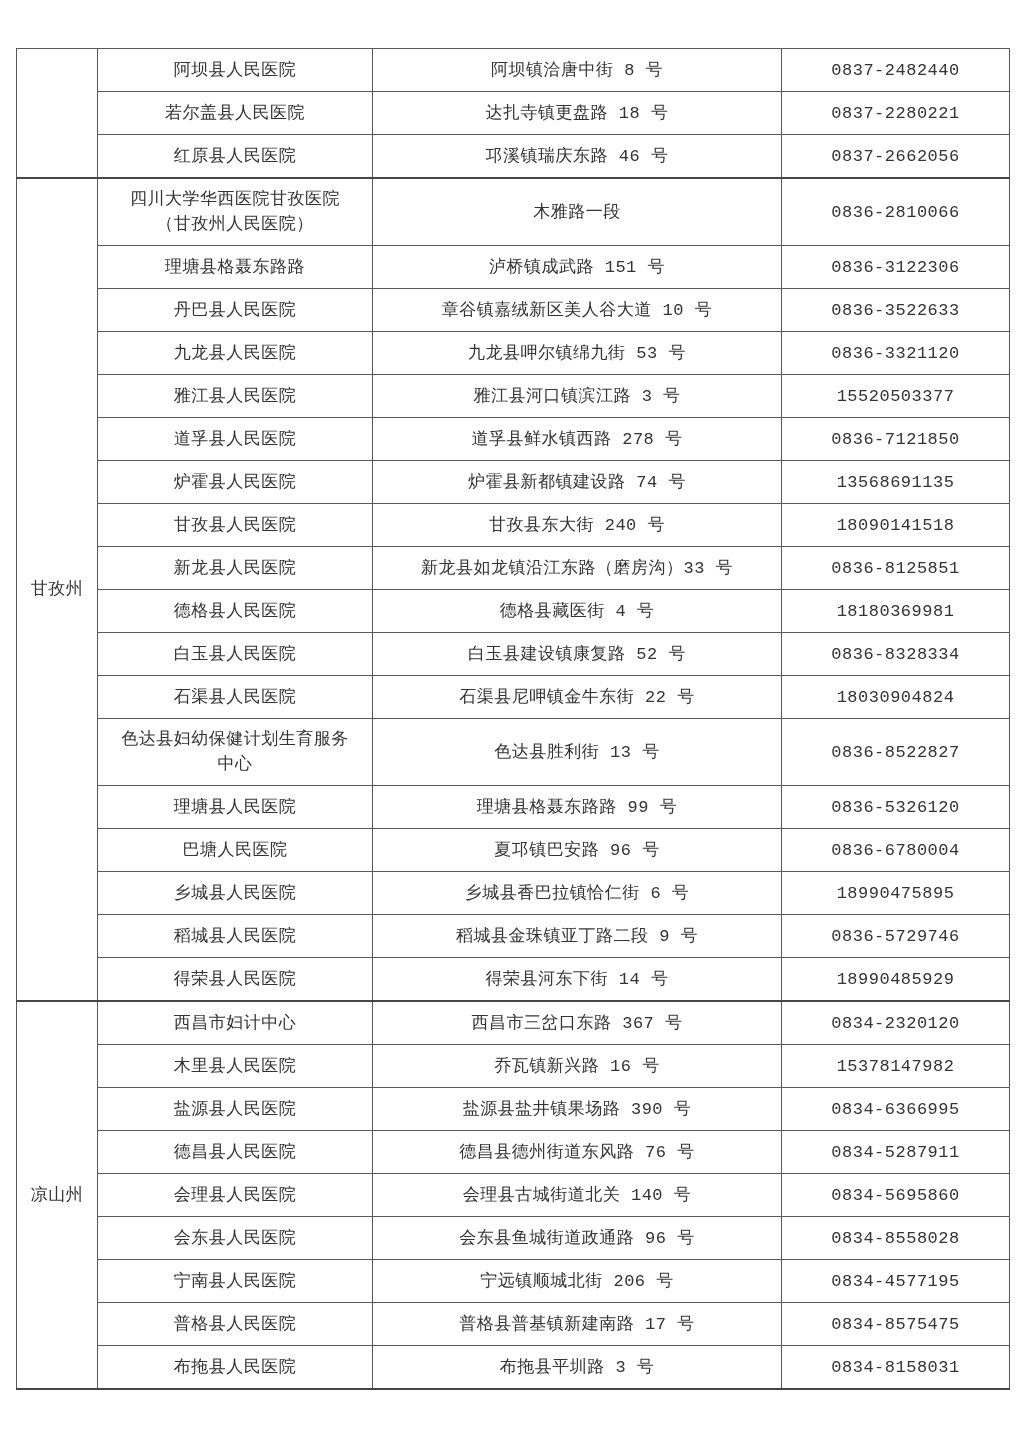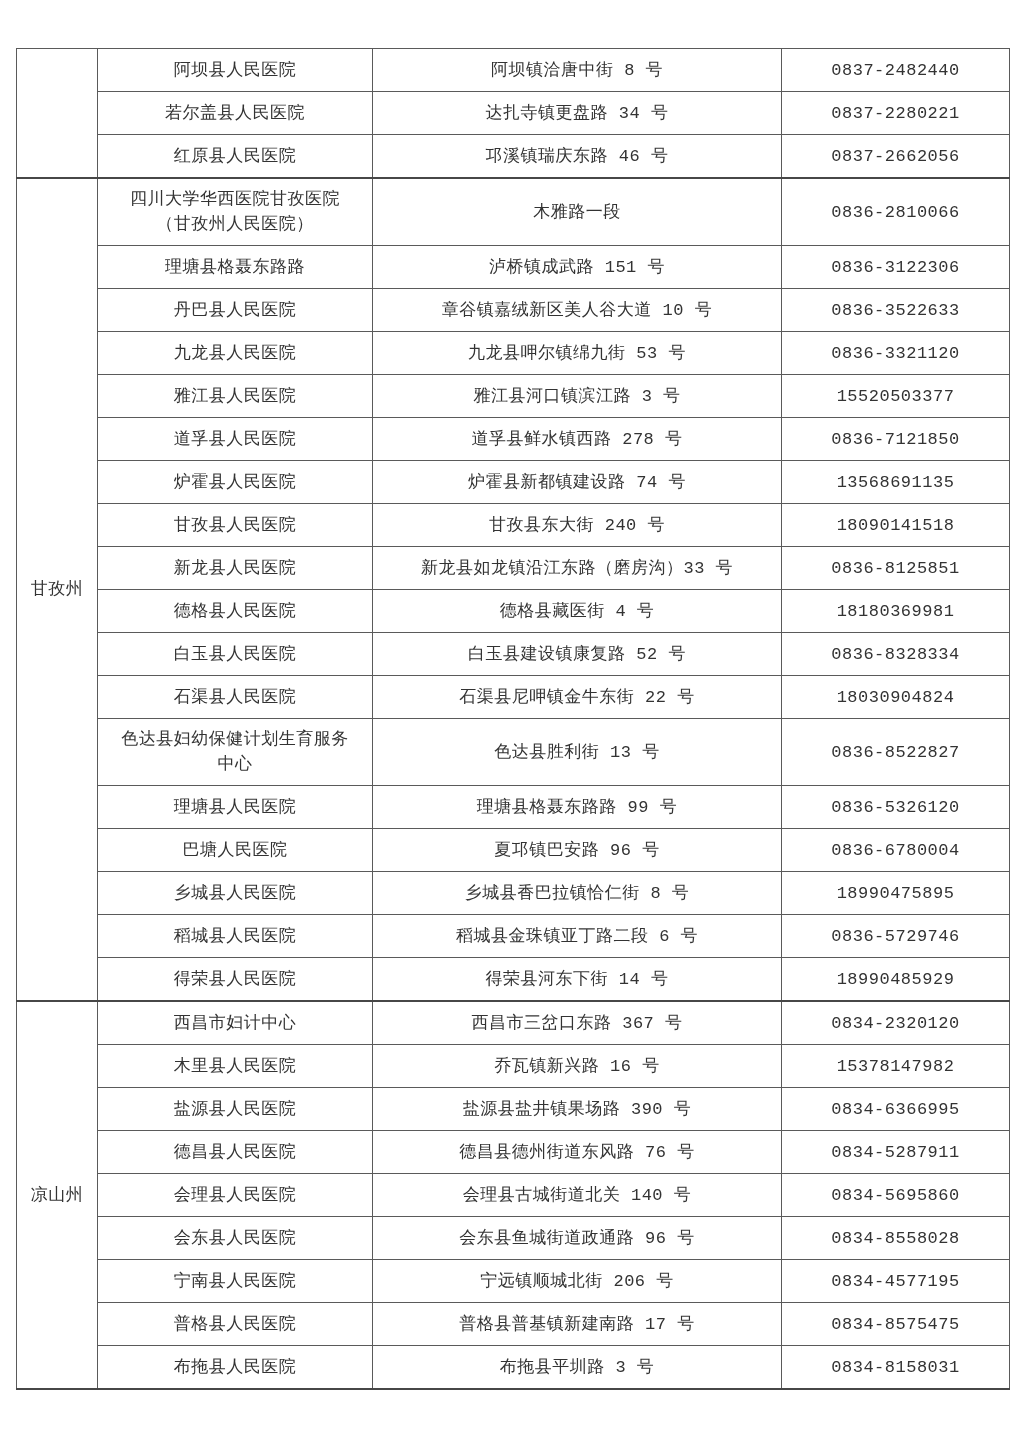--- a/index.html
+++ b/index.html
@@ -65,21 +65,21 @@
     </colgroup>
     <tbody id="table-body">
         <tr>
           <td rowspan="3" class="region-cell"></td>
           <td class="name-cell">阿坝县人民医院</td>
           <td class="address-cell">阿坝镇洽唐中街 8 号</td>
           <td class="phone-cell">0837-2482440</td>
         </tr>
         <tr>
           <td class="name-cell">若尔盖县人民医院</td>
-          <td class="address-cell">达扎寺镇更盘路 34 号</td>
+          <td class="address-cell">达扎寺镇更盘路 18 号</td>
           <td class="phone-cell">0837-2280221</td>
         </tr>
         <tr>
           <td class="name-cell">红原县人民医院</td>
           <td class="address-cell">邛溪镇瑞庆东路 46 号</td>
           <td class="phone-cell">0837-2662056</td>
         </tr>
         <tr class="group-start">
           <td rowspan="18" class="region-cell">甘孜州</td>
           <td class="name-cell">四川大学华西医院甘孜医院
@@ -153,26 +153,26 @@
           <td class="address-cell">理塘县格聂东路路 99 号</td>
           <td class="phone-cell">0836-5326120</td>
         </tr>
         <tr>
           <td class="name-cell">巴塘人民医院</td>
           <td class="address-cell">夏邛镇巴安路 96 号</td>
           <td class="phone-cell">0836-6780004</td>
         </tr>
         <tr>
           <td class="name-cell">乡城县人民医院</td>
-          <td class="address-cell">乡城县香巴拉镇恰仁街 8 号</td>
+          <td class="address-cell">乡城县香巴拉镇恰仁街 6 号</td>
           <td class="phone-cell">18990475895</td>
         </tr>
         <tr>
           <td class="name-cell">稻城县人民医院</td>
-          <td class="address-cell">稻城县金珠镇亚丁路二段 6 号</td>
+          <td class="address-cell">稻城县金珠镇亚丁路二段 9 号</td>
           <td class="phone-cell">0836-5729746</td>
         </tr>
         <tr>
           <td class="name-cell">得荣县人民医院</td>
           <td class="address-cell">得荣县河东下街 14 号</td>
           <td class="phone-cell">18990485929</td>
         </tr>
         <tr class="group-start">
           <td rowspan="9" class="region-cell">凉山州</td>
           <td class="name-cell">西昌市妇计中心</td>

